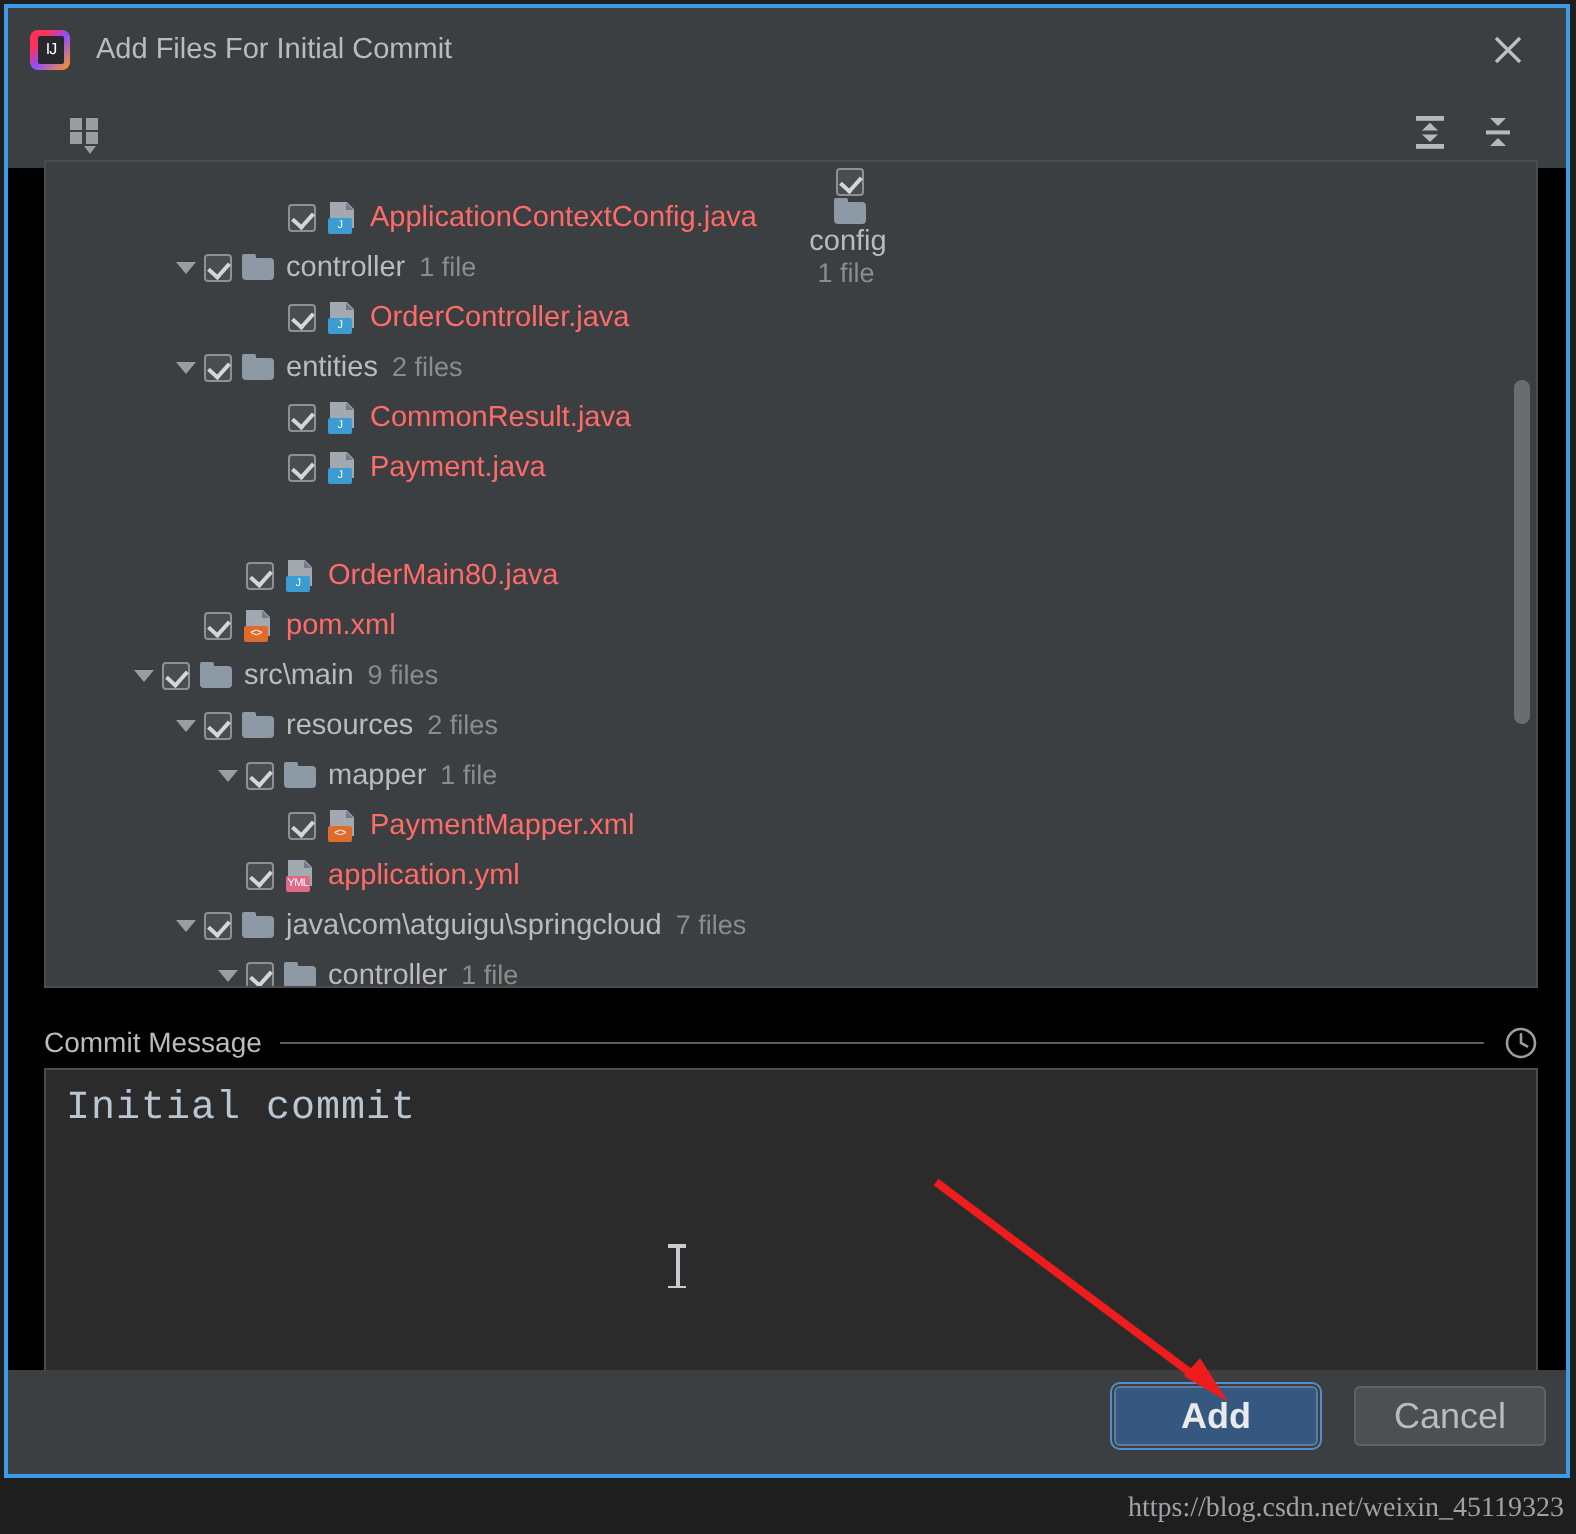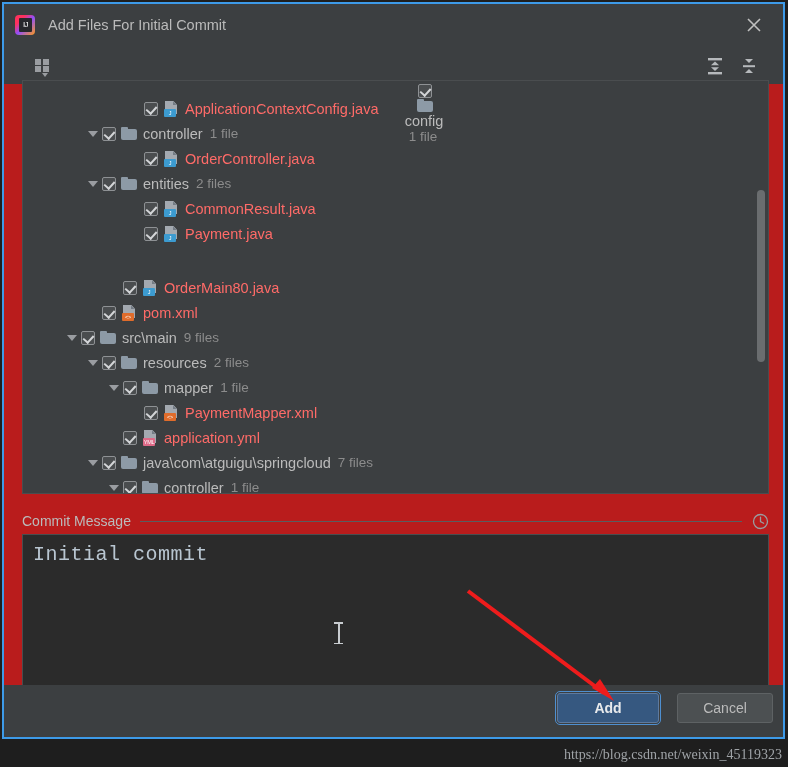--- a/index.html
+++ b/index.html
@@ -9,21 +9,21 @@
     font-family:"Liberation Sans", sans-serif;
     overflow:hidden;
     position:relative;
   }
 
   
   #dialog {
     position:absolute;
     left:2px; top:2px;
     width:783px; height:737px;
-    background:#b91c1c;
+    background:#000000;
     border:2px solid #3d9ae8;
   }
 
   
   #titlebar {
     position:relative;
     height:42px;
     background:#3c3f41;
     display:flex;
     align-items:center;
@@ -282,21 +282,21 @@
     position:absolute;
     left:0; bottom:0;
     width:779px; height:52px;
     background:#3c3f41;
   }
   .dlg-btn {
     position:absolute;
     top:8px;
     height:30px;
     border-radius:3px;
-    font-size:14px;
+    font-size:18px;
     font-family:"Liberation Sans",sans-serif;
     display:flex; align-items:center; justify-content:center;
     cursor:pointer;
   }
   #add-button {
     right:124px;
     width:102px;
     background:#365880;
     border:1px solid #5e7a9e;
     color:#e8eaec;

